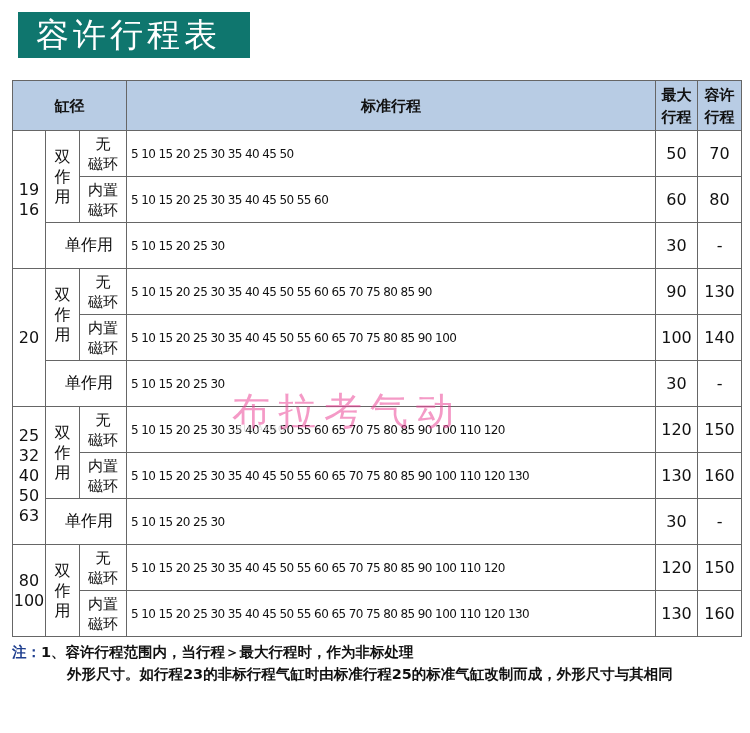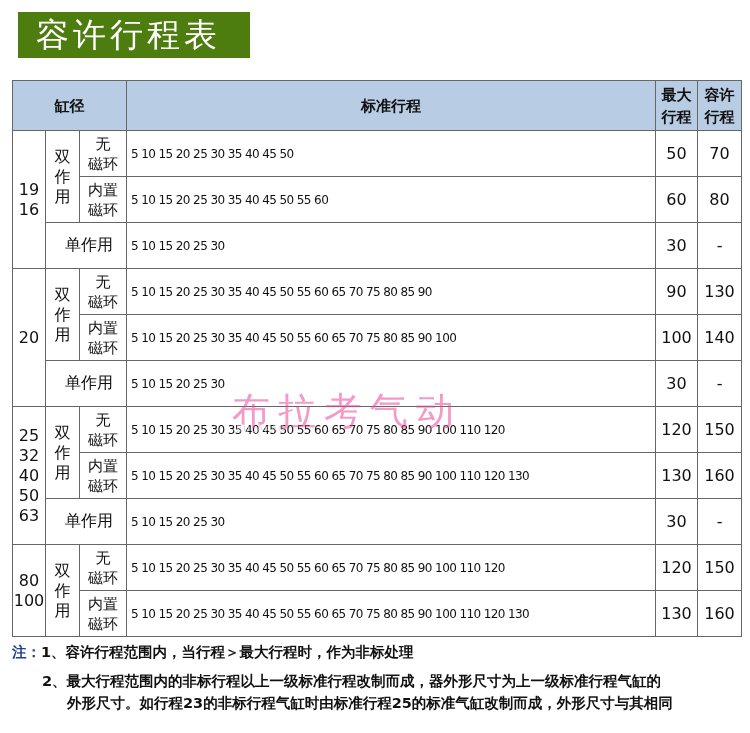--- a/index.html
+++ b/index.html
@@ -1,19 +1,19 @@
 <!DOCTYPE html>
 <html><head>
 <meta charset="utf-8">
 <style>
   html, body { margin:0; padding:0; background:#ffffff; }
   body { width:750px; height:733px; position:relative; overflow:hidden;
          font-family:"DejaVu Sans","Liberation Sans",sans-serif; color:#111; }
   .title-box { position:absolute; left:18px; top:12px; width:232px; height:46px;
-               background:#4d7c0f; color:#fff; font-size:33px; line-height:46px;
+               background:#0f766e; color:#fff; font-size:33px; line-height:46px;
                letter-spacing:4px; padding-left:18px; box-sizing:border-box; }
   table.stroke { position:absolute; left:12px; top:80px; border-collapse:collapse;
                  table-layout:fixed; width:729px; font-size:16px; }
   table.stroke td, table.stroke th { border:1.5px solid #666; padding:0; text-align:center;
                  vertical-align:middle; }
   table.stroke th { background:#b8cce4; font-weight:bold; font-size:15px; height:49px; line-height:22px; }
   table.stroke td { height:45px; line-height:20px; }
   td.strokes { text-align:left !important; padding-left:4px !important; white-space:nowrap;
                font-size:12px; letter-spacing:-0.6px; }
   th.std-head { text-align:center;margin-top:28px; }
@@ -197,15 +197,14 @@
   </tbody>
 </table>
 
 <div class="watermark">布拉考气动</div>
 <div class="watermark-sub">BULAKAO</div>
 
 <div class="notes">
   <div class="note-line note1">
     <span class="lbl">注：</span><span>1、容许行程范围内，当行程＞最大行程时，作为非标处理</span>
   </div>
-  <div class="note-line note2">2、最大行程范围内的非标行程以上一级标准行程改制而成，器外形尺寸为上一级标准行程气缸的</div>
   <div class="note-line note2b">外形尺寸。如行程23的非标行程气缸时由标准行程25的标准气缸改制而成，外形尺寸与其相同</div>
 </div>
 
 </body></html>

